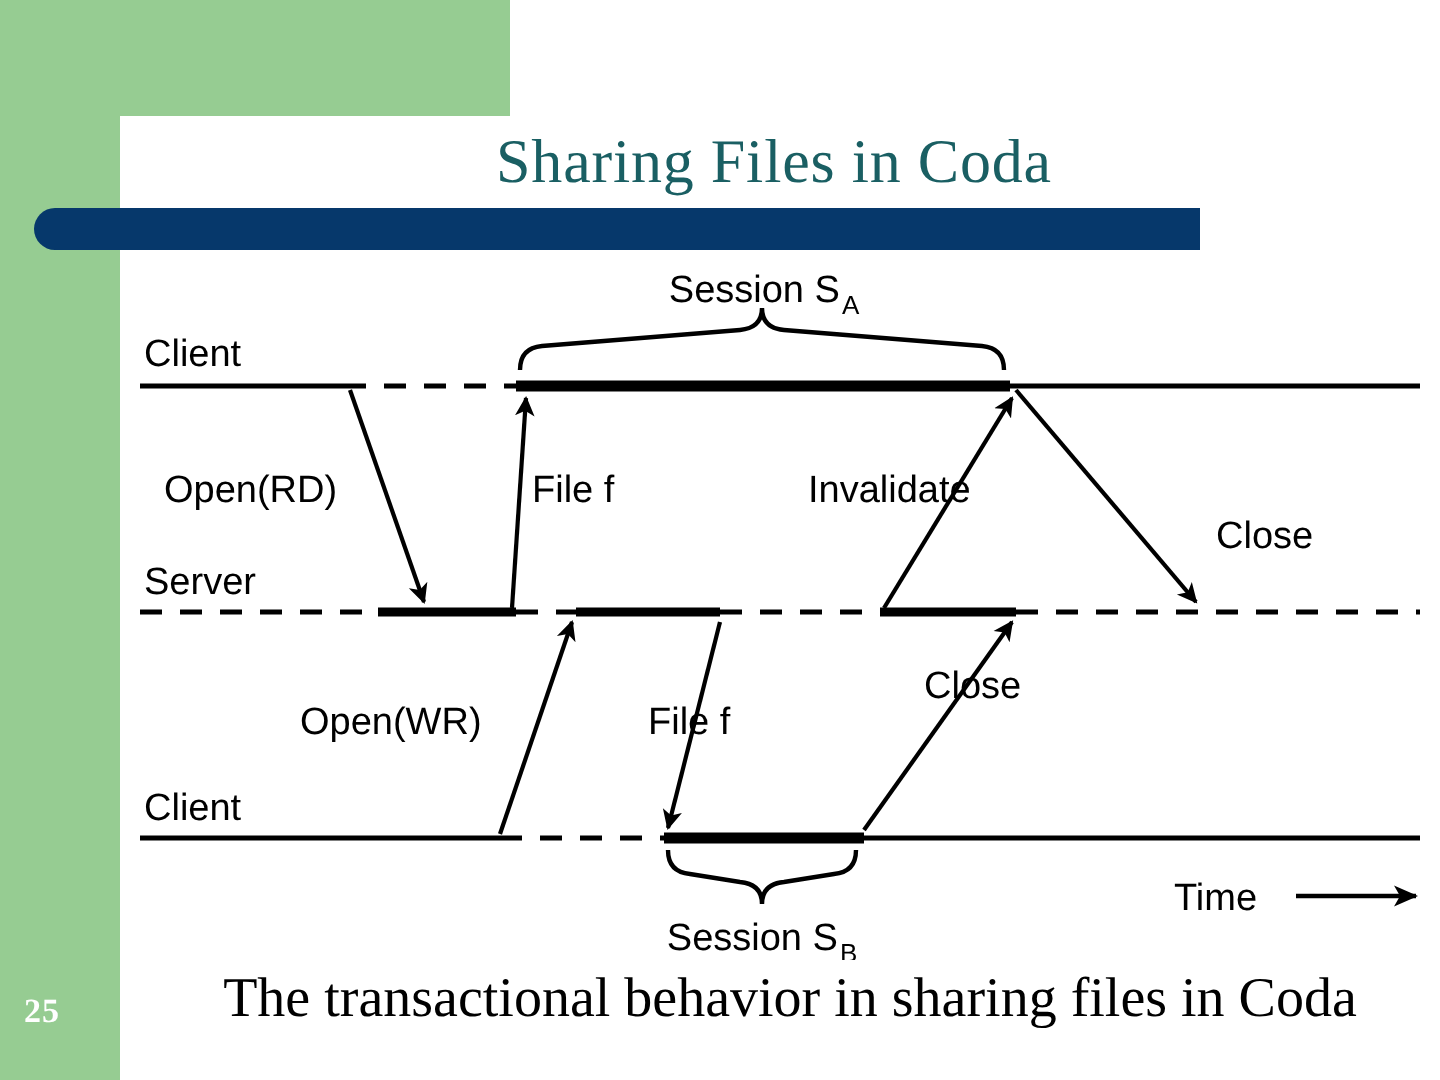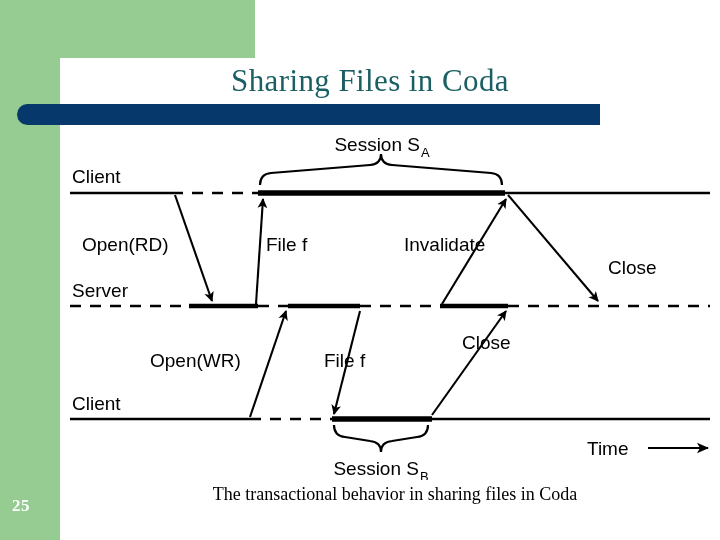--- a/index.html
+++ b/index.html
@@ -60,38 +60,39 @@
     left: 60px; top: 58px;
     width: 620px;
     height: 46px;
     line-height: 46px;
     text-align: center;
     font-family: "Liberation Serif", serif;
     font-size: 31px;
     color: #1a5f63;
     white-space: nowrap;
     letter-spacing: 0.4px;
+    padding-left: 17px;
   }
   .page-number {
     position: absolute;
     left: 12px; top: 496px;
     width: 44px;
     font-family: Liberation Serif, serif;
     font-size: 17px;
     font-weight: bold;
     color: #ffffff;
     letter-spacing: 0.5px;
   }
   .caption {
     position: absolute;
     left: 80px; top: 484px;
     width: 630px;
     text-align: center;
     font-family: "Liberation Serif", serif;
-    font-size: 18px;
+    font-size: 28px;
     color: #000000;
     white-space: nowrap;
   }
 
   
   .figure {
     position: absolute;
     left: 60px; top: 125px;
     width: 583px;
     height: 355px;

